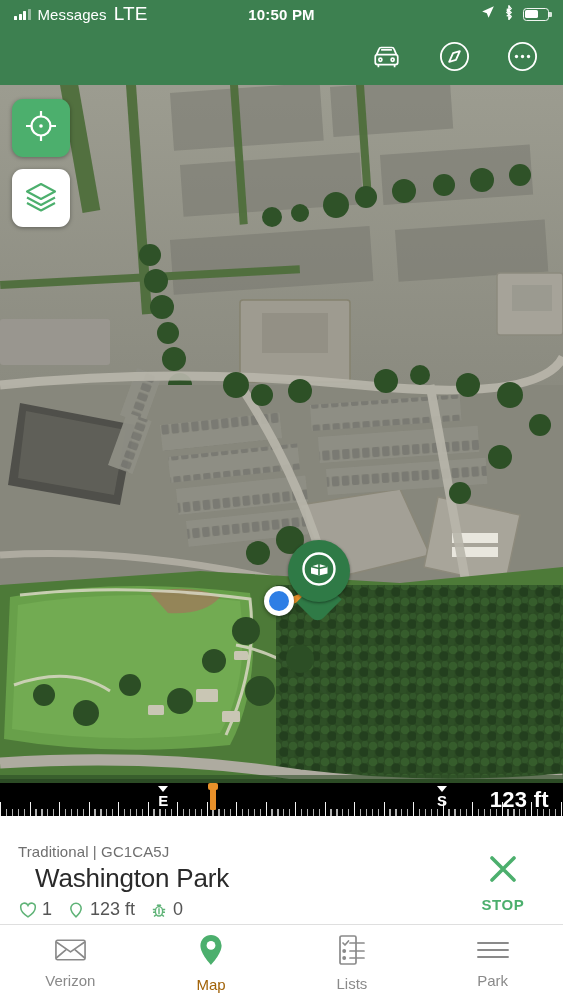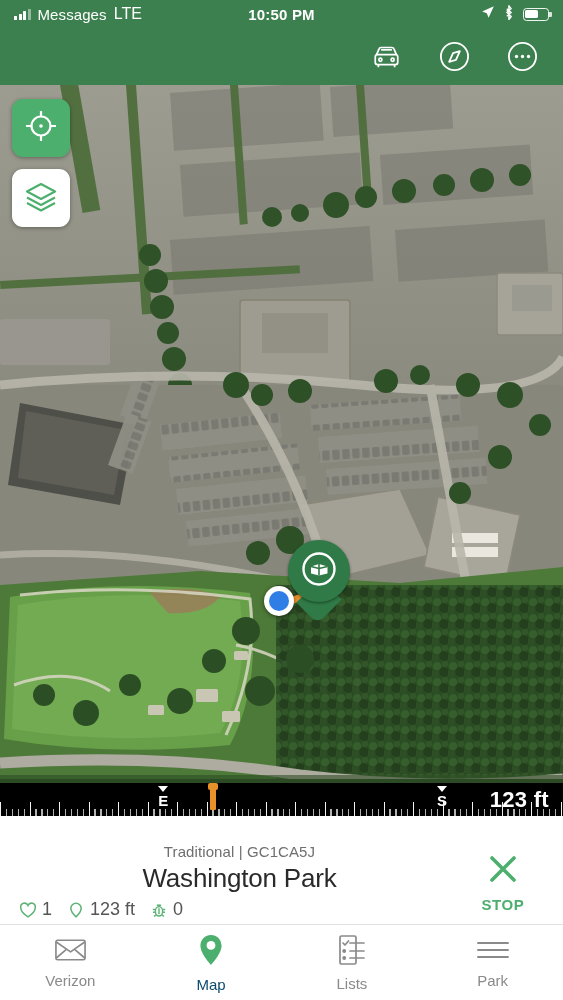--- a/index.html
+++ b/index.html
@@ -15,21 +15,21 @@
   .statusbar {
     position:absolute; top:0; left:0; width:563px; height:28px;
     background:#3d8050; color:#fff;
     display:flex; align-items:center; padding:0 14px;
   }
   .sb-left { display:flex; align-items:center; gap:7px; }
   .sb-center { position:absolute; left:0; right:0; text-align:center;
                font-size:15px; font-weight:bold; letter-spacing:.2px; pointer-events:none; }
   .sb-right { margin-left:auto; display:flex; align-items:center; gap:9px; z-index:2; }
   .carrier { font-size:15px; letter-spacing:.1px; }
-  .lte { font-size:16px; letter-spacing:.1px; }
+  .lte { font-size:19px; letter-spacing:.1px; }
   .bars { display:flex; align-items:flex-end; gap:1.5px; height:11px; }
   .bars i { display:block; width:3px; background:#fff; border-radius:.5px; }
   .bars i:nth-child(1){height:4px;}
   .bars i:nth-child(2){height:6px;}
   .bars i:nth-child(3){height:9px;}
   .bars i:nth-child(4){height:11px;opacity:.45;}
   .battery { width:26px; height:13px; border:1.6px solid rgba(255,255,255,.92);
              border-radius:3.5px; position:relative; display:flex; align-items:center;
              padding:1.3px; }
   .battery::after{ content:""; position:absolute; right:-3.6px; top:3.5px;
@@ -93,42 +93,42 @@
              background:#e8902a; border-radius:1px; }
   .bearing::before { content:""; position:absolute; left:-2px; top:-1px;
              width:10px; height:7px; background:#e8902a; border-radius:2px; }
   .dist { position:absolute; right:14px; top:4px; color:#fff;
           font-size:22px; font-weight:bold; letter-spacing:.3px; }
 
   
   .info {
     position:absolute; top:816px; left:0; width:563px; height:132px;
     background:#fff; display:flex; align-items:center;
-    padding:0 18px; border-bottom:1px solid #e3e3e3;text-align:center;
+    padding:0 18px; border-bottom:1px solid #e3e3e3;
   }
   .info-left { flex:1; min-width:0; }
   .cache-type { font-size:15px; color:#6f6f6f; letter-spacing:.1px; margin-bottom:3px; }
-  .cache-title { font-size:26px; color:#2a2a2a; letter-spacing:-.2px; margin-bottom:5px; }
+  .cache-title { font-size:26px; color:#2a2a2a; letter-spacing:-.2px; margin-bottom:5px;margin-left:17px; }
   .stats { display:flex; align-items:center; gap:14px; }
   .stat { display:flex; align-items:center; gap:4px; font-size:18px; color:#555; }
   .stat svg { display:block; }
   .stop-btn { width:84px; display:flex; flex-direction:column; align-items:center;
               gap:4px; cursor:pointer; }
   .stop-label { color:#4caf6d; font-size:15px; font-weight:bold; letter-spacing:.6px; }
 
   
   .tabbar {
     position:absolute; bottom:0; left:0; width:563px; height:76px;
     background:#fff; display:flex; align-items:center;
     border-top:1px solid #dfdfdf;
   }
   .tab { flex:1; display:flex; flex-direction:column; align-items:center;
          justify-content:center; gap:5px; cursor:pointer; height:100%; }
   .tab-label { font-size:15px; color:#8a8a8a; }
-  .tab.active .tab-label { color:#0c4a6e; }
+  .tab.active .tab-label { color:#a16207; }
 </style>
 </head>
 <body>
 
 <div id="app">
 
   <div class="statusbar">
     <div class="sb-left">
       <span class="bars">
           <i></i>

